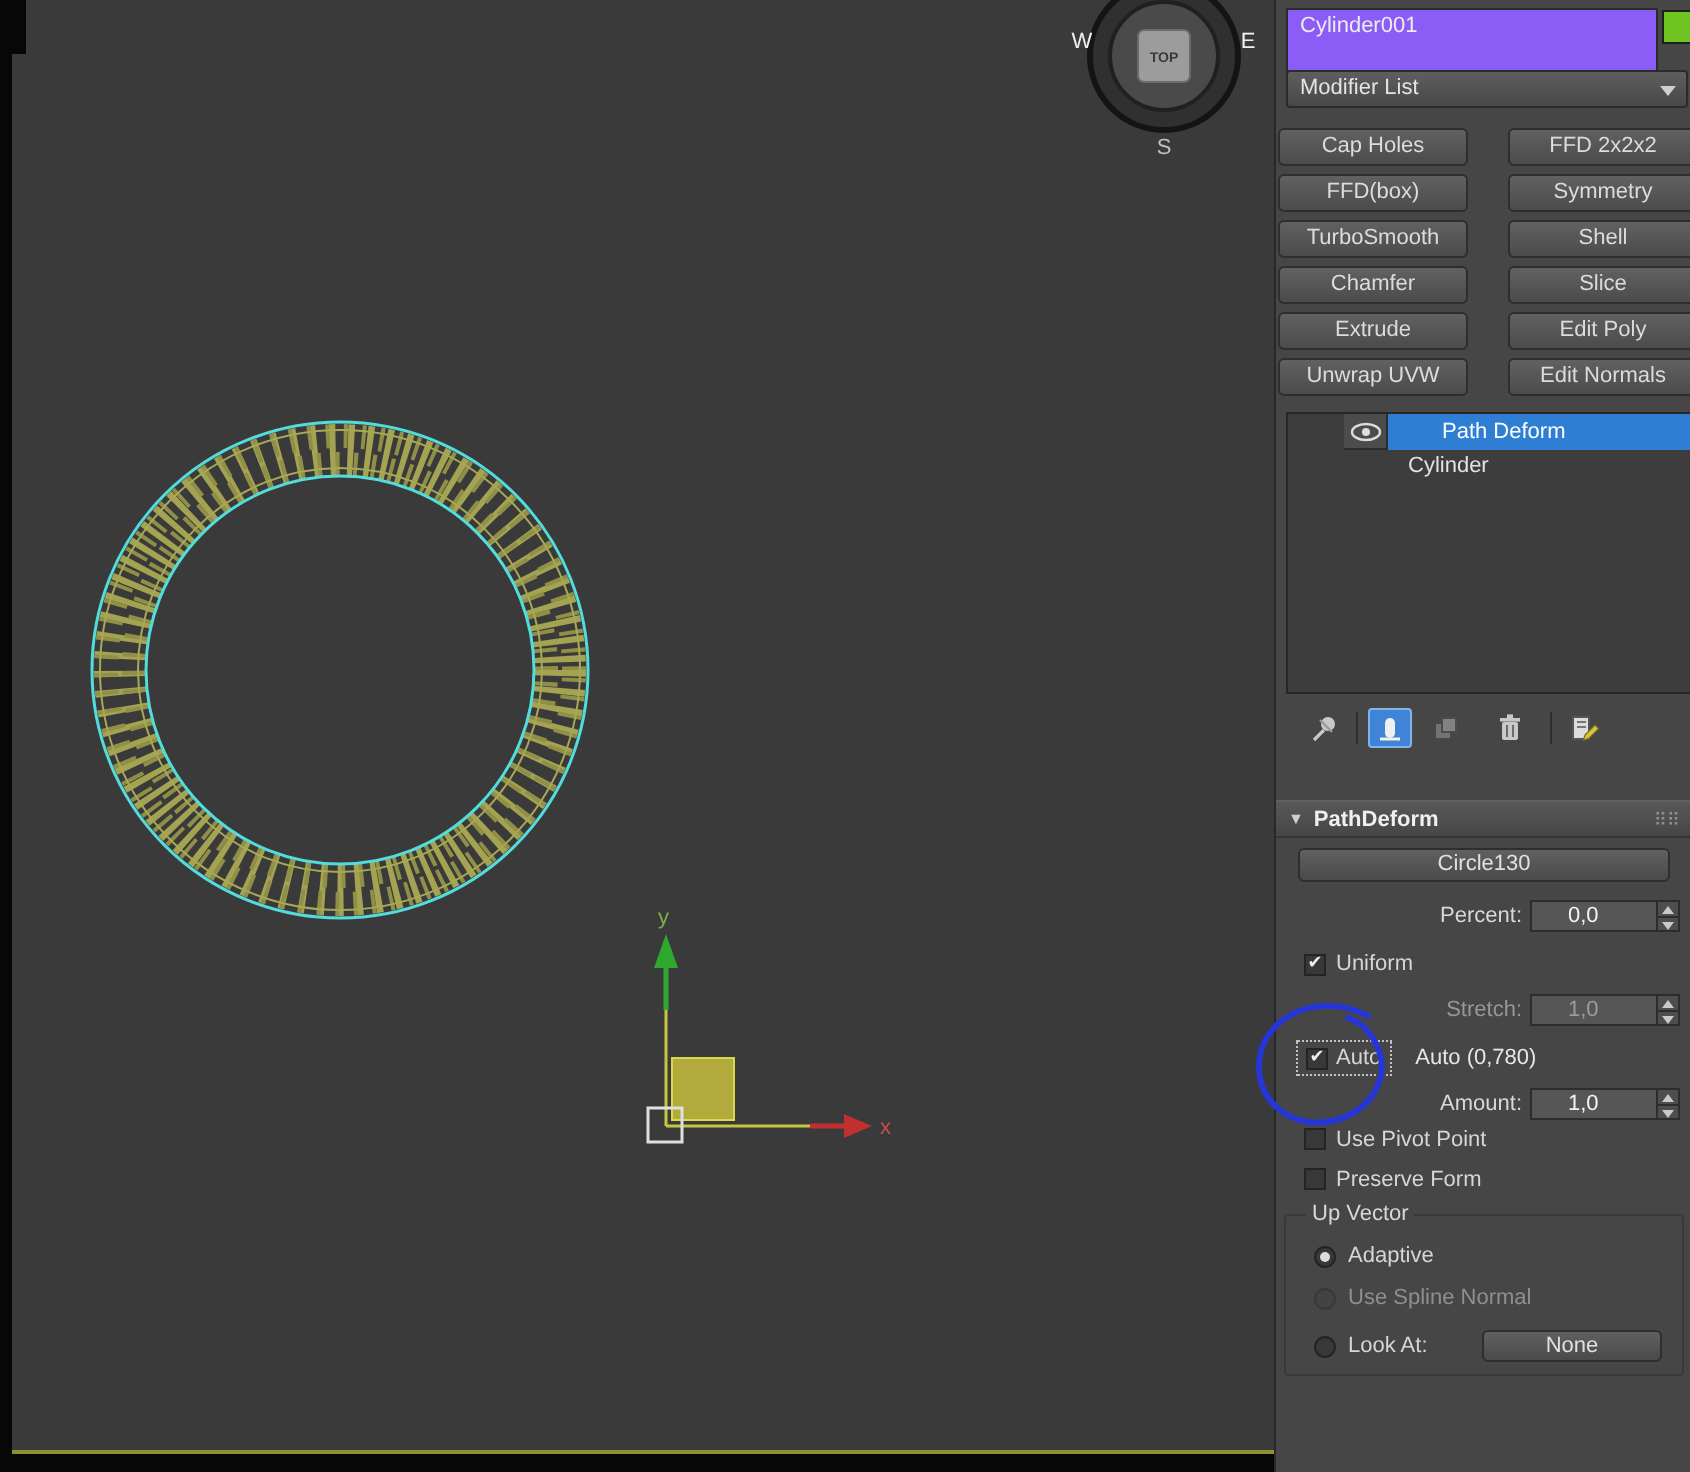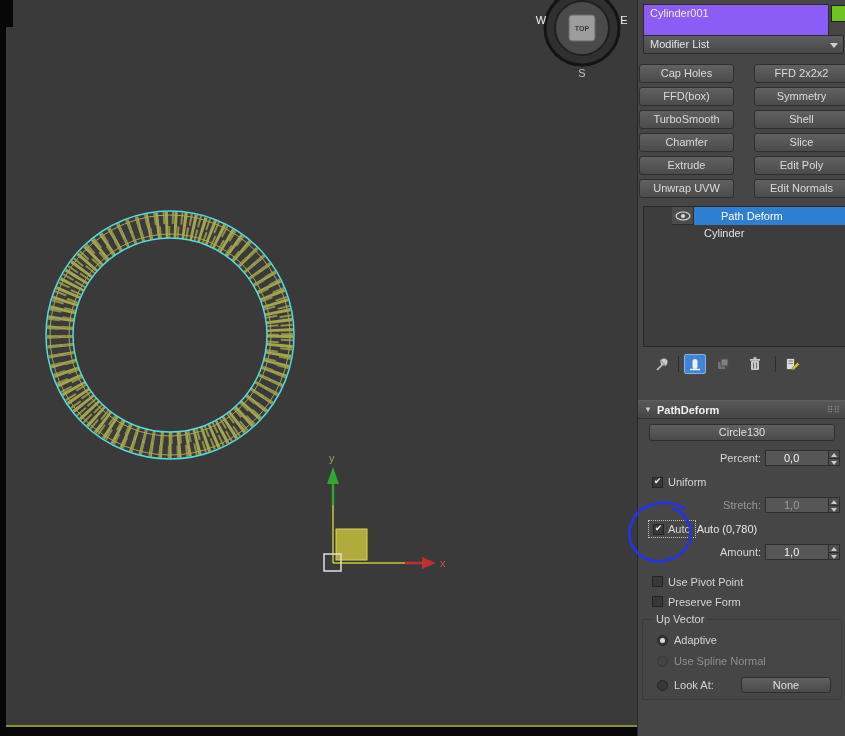--- a/index.html
+++ b/index.html
@@ -91,21 +91,21 @@
   .radio { width:11px; height:11px; border-radius:50%; background:#383838;
            border:1px solid #242424; display:inline-block; position:relative; flex:none; }
   .radio.sel::after { content:""; position:absolute; left:2px; top:2px; width:5px; height:5px;
                       border-radius:50%; background:#dcdcdc; }
   .radio.disabled { background:#434343; border-color:#383838; }
 
   .cbrow { display:flex; align-items:center; gap:5px; padding-left:14px; }
   .auto-row { display:flex; align-items:center; margin-top:5px; padding-left:10px; height:20px; }
   .focus-box { display:inline-flex; align-items:center; gap:4px;
                border:1px dotted #c2c2c2; padding:2px 4px; }
-  .auto-text { margin-left:1px; color:#e6e6e6; }
+  .auto-text { margin-left:12px; color:#e6e6e6; }
 
   fieldset { border:1px solid #3a3a3a; border-radius:2px; margin:4px 4px 0; padding:2px 0 6px; }
   legend { margin-left:10px; padding:0 3px; color:#d8d8d8; font-size:11px; }
   .axis-row { display:flex; align-items:center; padding-left:14px; }
   .axis-item { display:flex; align-items:center; gap:4px; margin-right:18px; }
   .axis-item:last-child { margin-right:0; }
   .uv-row { display:flex; align-items:center; gap:6px; padding-left:14px; margin-top:5px; height:16px; }
   .dim-label { color:#8f8f8f; }
   .none-btn { margin-left:auto; margin-right:10px; width:90px; height:16px;
               background:linear-gradient(#606060,#4a4a4a); border:1px solid #2e2e2e;
@@ -293,21 +293,21 @@
         <span class="flabel">Amount:</span>
         <span class="spinfield">
           <span class="spinval">1,0</span>
           <span class="spinbtns">
             <span class="spin up"></span>
             <span class="spin down"></span>
           </span>
         </span>
       </div>
 
-      <div class="cbrow" style="margin-top:13px; height:15px">
+      <div class="cbrow" style="margin-top:1px; height:15px">
         <span class="checkbox"></span>
         <span>Use Pivot Point</span>
       </div>
 
       <div class="cbrow" style="margin-top:5px; height:15px">
         <span class="checkbox"></span>
         <span>Preserve Form</span>
       </div>
 
 

